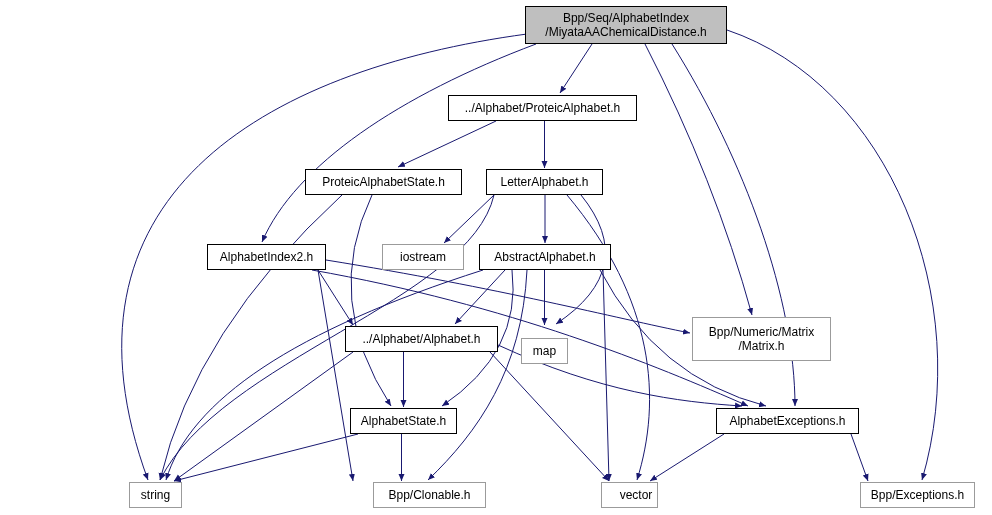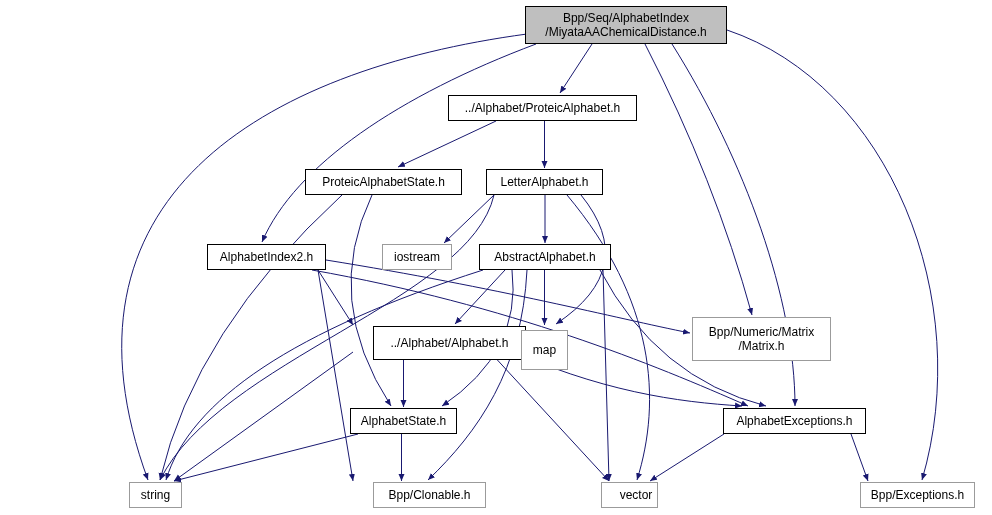--- a/index.html
+++ b/index.html
@@ -80,25 +80,25 @@
       <path d="M851,434 L868,481" class="edge" marker-end="url(#arrowhead)"></path>
       <path d="M724,434 L650,481" class="edge" marker-end="url(#arrowhead)"></path>
     </svg>
 
   <div class="node internal" style="left: 448px; top: 95px; width: 189px; height: 26px;">../Alphabet/ProteicAlphabet.h</div>
   <div class="node current" style="left: 525px; top: 6px; width: 202px; height: 38px;">Bpp/Seq/AlphabetIndex
 /MiyataAAChemicalDistance.h</div>
   <div class="node internal" style="left: 305px; top: 169px; width: 157px; height: 26px;">ProteicAlphabetState.h</div>
   <div class="node internal" style="left: 486px; top: 169px; width: 117px; height: 26px;">LetterAlphabet.h</div>
   <div class="node internal" style="left: 207px; top: 244px; width: 119px; height: 26px;">AlphabetIndex2.h</div>
-  <div class="node external" style="left: 382px; top: 244px; width: 70px; height: 26px;">iostream</div>
+  <div class="node external" style="left: 382px; top: 244px; width: 82px; height: 26px;">iostream</div>
   <div class="node internal" style="left: 479px; top: 244px; width: 132px; height: 26px;">AbstractAlphabet.h</div>
-  <div class="node internal" style="left: 345px; top: 326px; width: 153px; height: 34px; margin-left: 28px;">../Alphabet/Alphabet.h</div>
-  <div class="node external" style="left: 521px; top: 330px; width: 47px; height: 40px;">map</div>
+  <div class="node internal" style="left: 345px; top: 326px; width: 153px; height: 26px;">../Alphabet/Alphabet.h</div>
+  <div class="node external" style="left: 521px; top: 338px; width: 47px; height: 26px;">map</div>
   <div class="node external" style="left: 692px; top: 317px; width: 139px; height: 44px;">Bpp/Numeric/Matrix
 /Matrix.h</div>
   <div class="node internal" style="left: 350px; top: 408px; width: 107px; height: 26px;">AlphabetState.h</div>
-  <div class="node internal" style="left: 716px; top: 408px; width: 143px; height: 26px; margin-left: 7px;">AlphabetExceptions.h</div>
+  <div class="node internal" style="left: 716px; top: 408px; width: 143px; height: 26px;">AlphabetExceptions.h</div>
   <div class="node external" style="left: 129px; top: 482px; width: 53px; height: 26px;">string</div>
   <div class="node external" style="left: 345px; top: 482px; width: 113px; height: 26px; margin-left: 28px;">Bpp/Clonable.h</div>
   <div class="node external" style="left: 601px; top: 482px; width: 57px; height: 26px; padding-left: 16px;">vector</div>
   <div class="node external" style="left: 860px; top: 482px; width: 115px; height: 26px;">Bpp/Exceptions.h</div>
 </div>
 
 </body></html>

